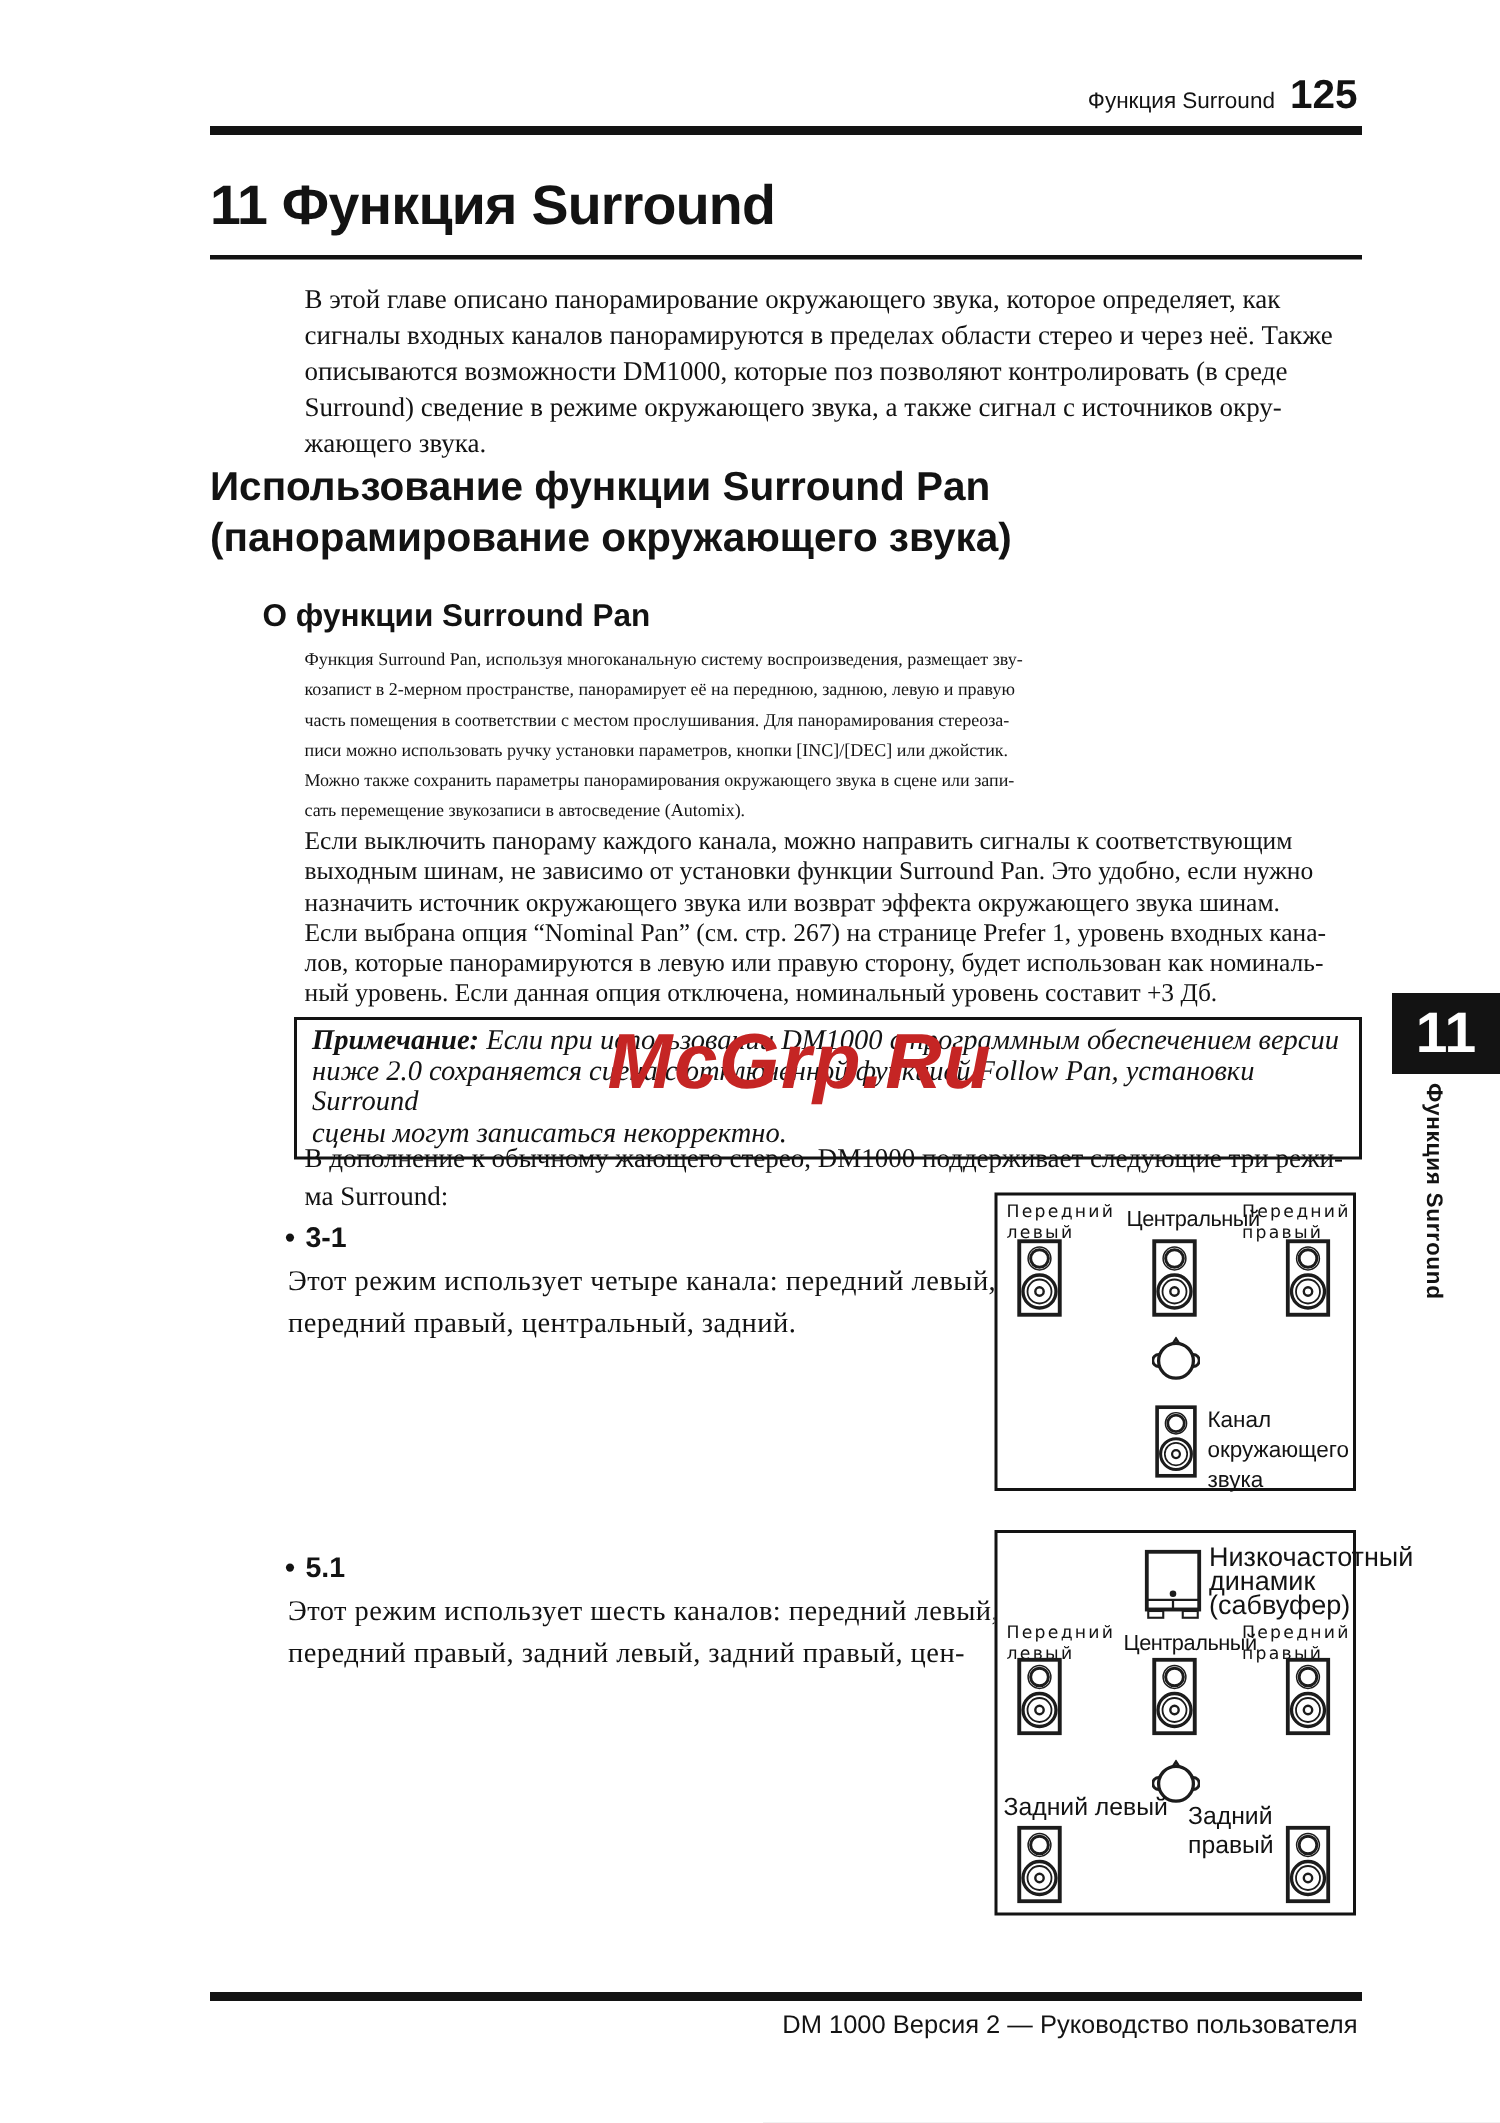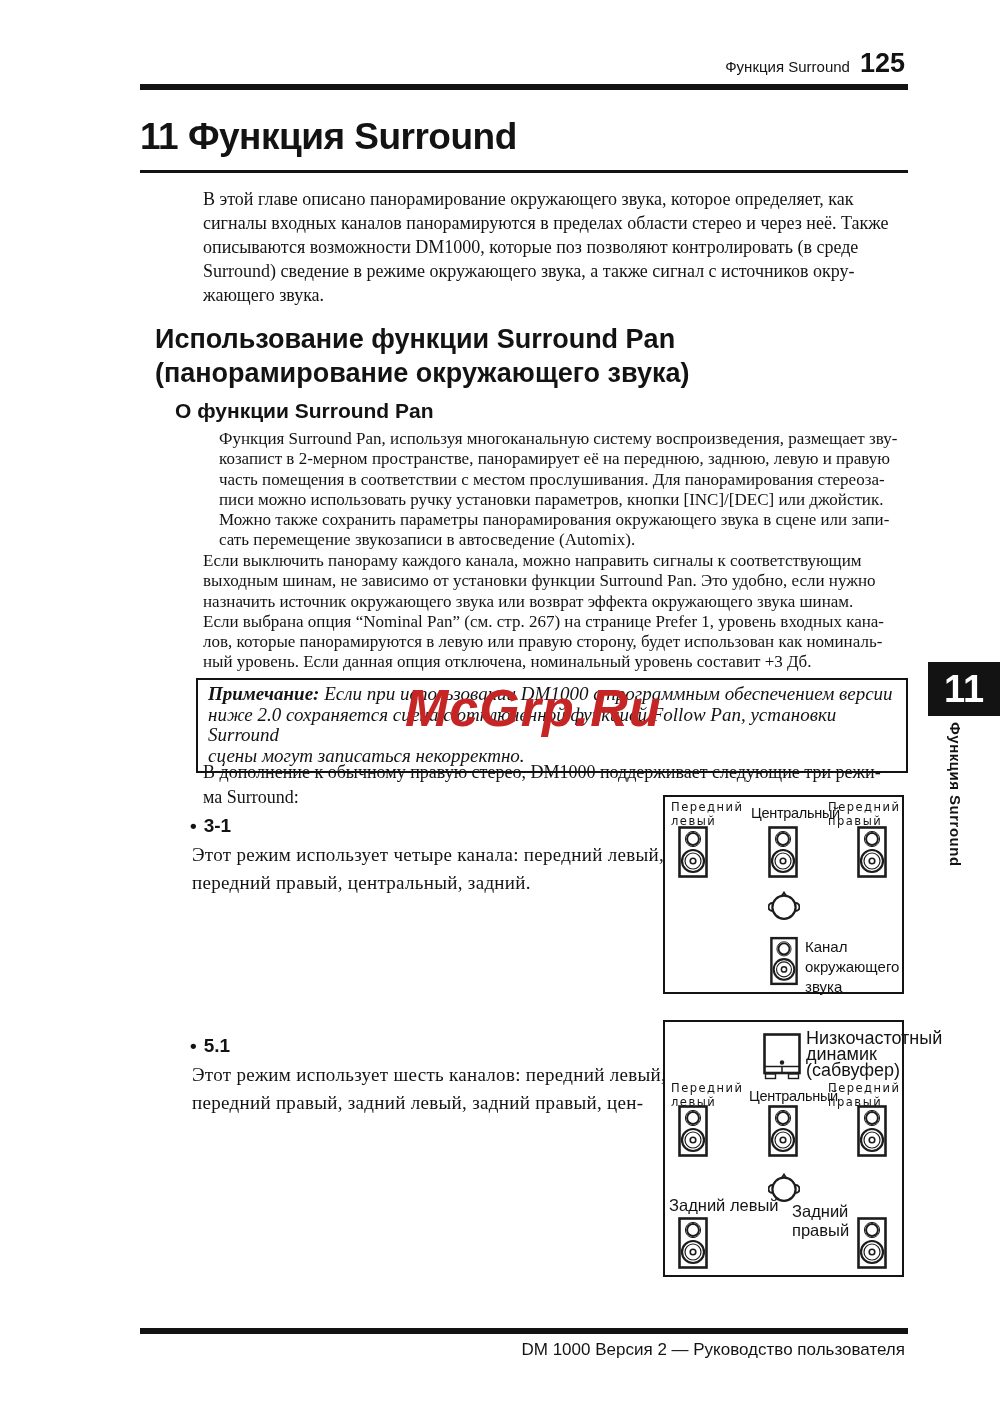--- a/index.html
+++ b/index.html
@@ -14,25 +14,25 @@
 
   .rule{position:absolute;left:140px;right:92px;background:#131313;}
   .rule.thick{height:6px;}
   .rule.thin{height:2.5px;}
 
   .chapter-title{position:absolute;left:140px;top:116px;margin:0;
                  font:bold 37px "Liberation Sans",sans-serif;letter-spacing:-0.5px;}
 
   .serif-block{position:absolute;}
   .intro{left:203px;top:187px;font-size:18px;line-height:24px;}
-  .body1{left:203px;top:429px;font-size:17px;line-height:20.3px;margin-left:16px;}
+  .body1{left:203px;top:429px;font-size:12px;line-height:20.3px;}
   .body2{left:203px;top:551px;font-size:17px;line-height:20.3px;}
   .lead{left:203px;top:760px;font-size:18px;line-height:25px;}
 
-  .section-heading{position:absolute;left:140px;top:307px;margin:15px;
+  .section-heading{position:absolute;left:140px;top:307px;margin:0;
                    font:bold 27px/34px "Liberation Sans",sans-serif;}
   .subsection-heading{position:absolute;left:175px;top:399px;margin:0;
                       font:bold 21px "Liberation Sans",sans-serif;}
 
   .note-box{position:absolute;left:196px;top:678px;width:688px;border:2.5px solid #131313;
             padding:4px 10px 5px 10px;font-style:italic;font-size:19px;line-height:20.5px;}
   .note-label{font-weight:bold;}
   .watermark{position:absolute;left:405px;top:678px;z-index:5;
              font:bold italic 52px "Liberation Sans",sans-serif;letter-spacing:1px;}
 
@@ -134,21 +134,21 @@
     </div>
 
   <div class="note-box">
     <div><span class="note-label">Примечание:</span> <span>Если при использовании DM1000 с программным обеспечением версии</span></div>
     <div>ниже 2.0 сохраняется сцена с отключенной функцией Follow Pan, установки Surround</div>
     <div>сцены могут записаться некорректно.</div>
   </div>
   <div class="watermark" style="color: rgb(197, 37, 36);">McGrp.Ru</div>
 
   <div class="serif-block lead">
-      <div>В дополнение к обычному правую стерео, DM1000 поддерживает следующие три режи-</div>
+      <div>В дополнение к обычному жающего стерео, DM1000 поддерживает следующие три режи-</div>
       <div>ма Surround:</div>
     </div>
 
   <div class="chapter-tab">11</div>
   <div class="vertical-label">Функция Surround</div>
 
   <div class="mode-head" id="mode31-head">
     <span class="bullet">•</span><span>3-1</span>
   </div>
   <div class="serif-block mode-text" id="mode31-text">

